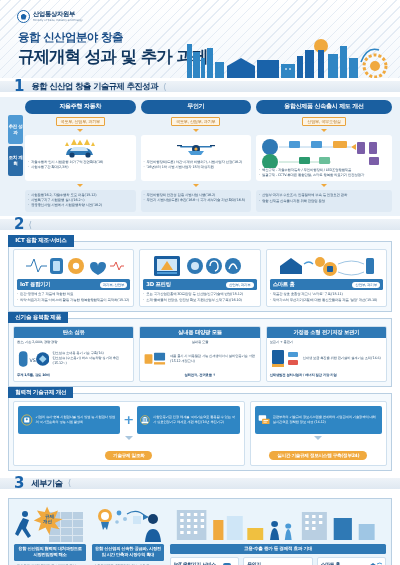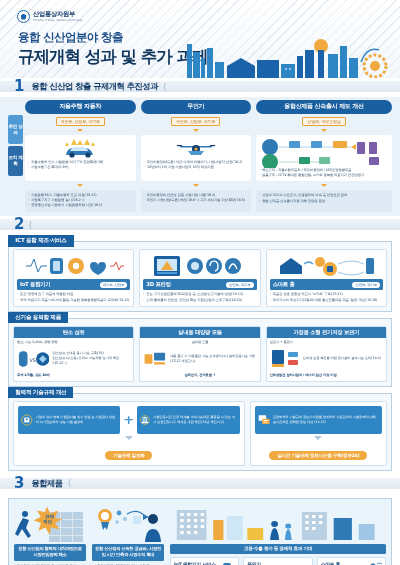--- a/index.html
+++ b/index.html
@@ -190,21 +190,21 @@
       <g fill="#9fc6e4">
           <rect x="100" y="36" width="2" height="2"></rect>
           <rect x="104" y="36" width="2" height="2"></rect>
         </g>
     </svg>
   </div>
 
   <div class="sec-head">
     <div class="bar"></div>
     <span class="sec-num">1</span>
-    <span class="sec-title">융합 신산업 창출 규제개혁 추진성과</span>
+    <span class="sec-title">융합 신산업 창출 기술규제 추진성과</span>
     <span class="sec-arrow">⟨</span>
   </div>
 
   <div class="sec1">
     <div class="s1-sidelabels">
       <div class="side-lab">추진 성과</div>
       <div class="side-lab dark">조치 계획</div>
     </div>
 
     <div class="s1-grid">
@@ -497,21 +497,21 @@
           <div class="arrow-dn"></div>
           <div class="pill-wrap"><span class="pill">실시간 기술규제 정보시스템 구축(정부24)</span></div>
         </div>
       </div>
     </div>
   </div>
 
   <div class="sec-head">
     <div class="bar"></div>
     <span class="sec-num">3</span>
-    <span class="sec-title">융합제품</span>
+    <span class="sec-title">세부기술</span>
     <span class="sec-arrow">⟨</span>
   </div>
 
   <div class="sec3">
     <div class="s3-box">
 
       <div class="s3-a">
         <div class="s3-art">
           <svg width="70" height="38" viewBox="0 0 70 38">
             <g fill="#b9cfe2">

